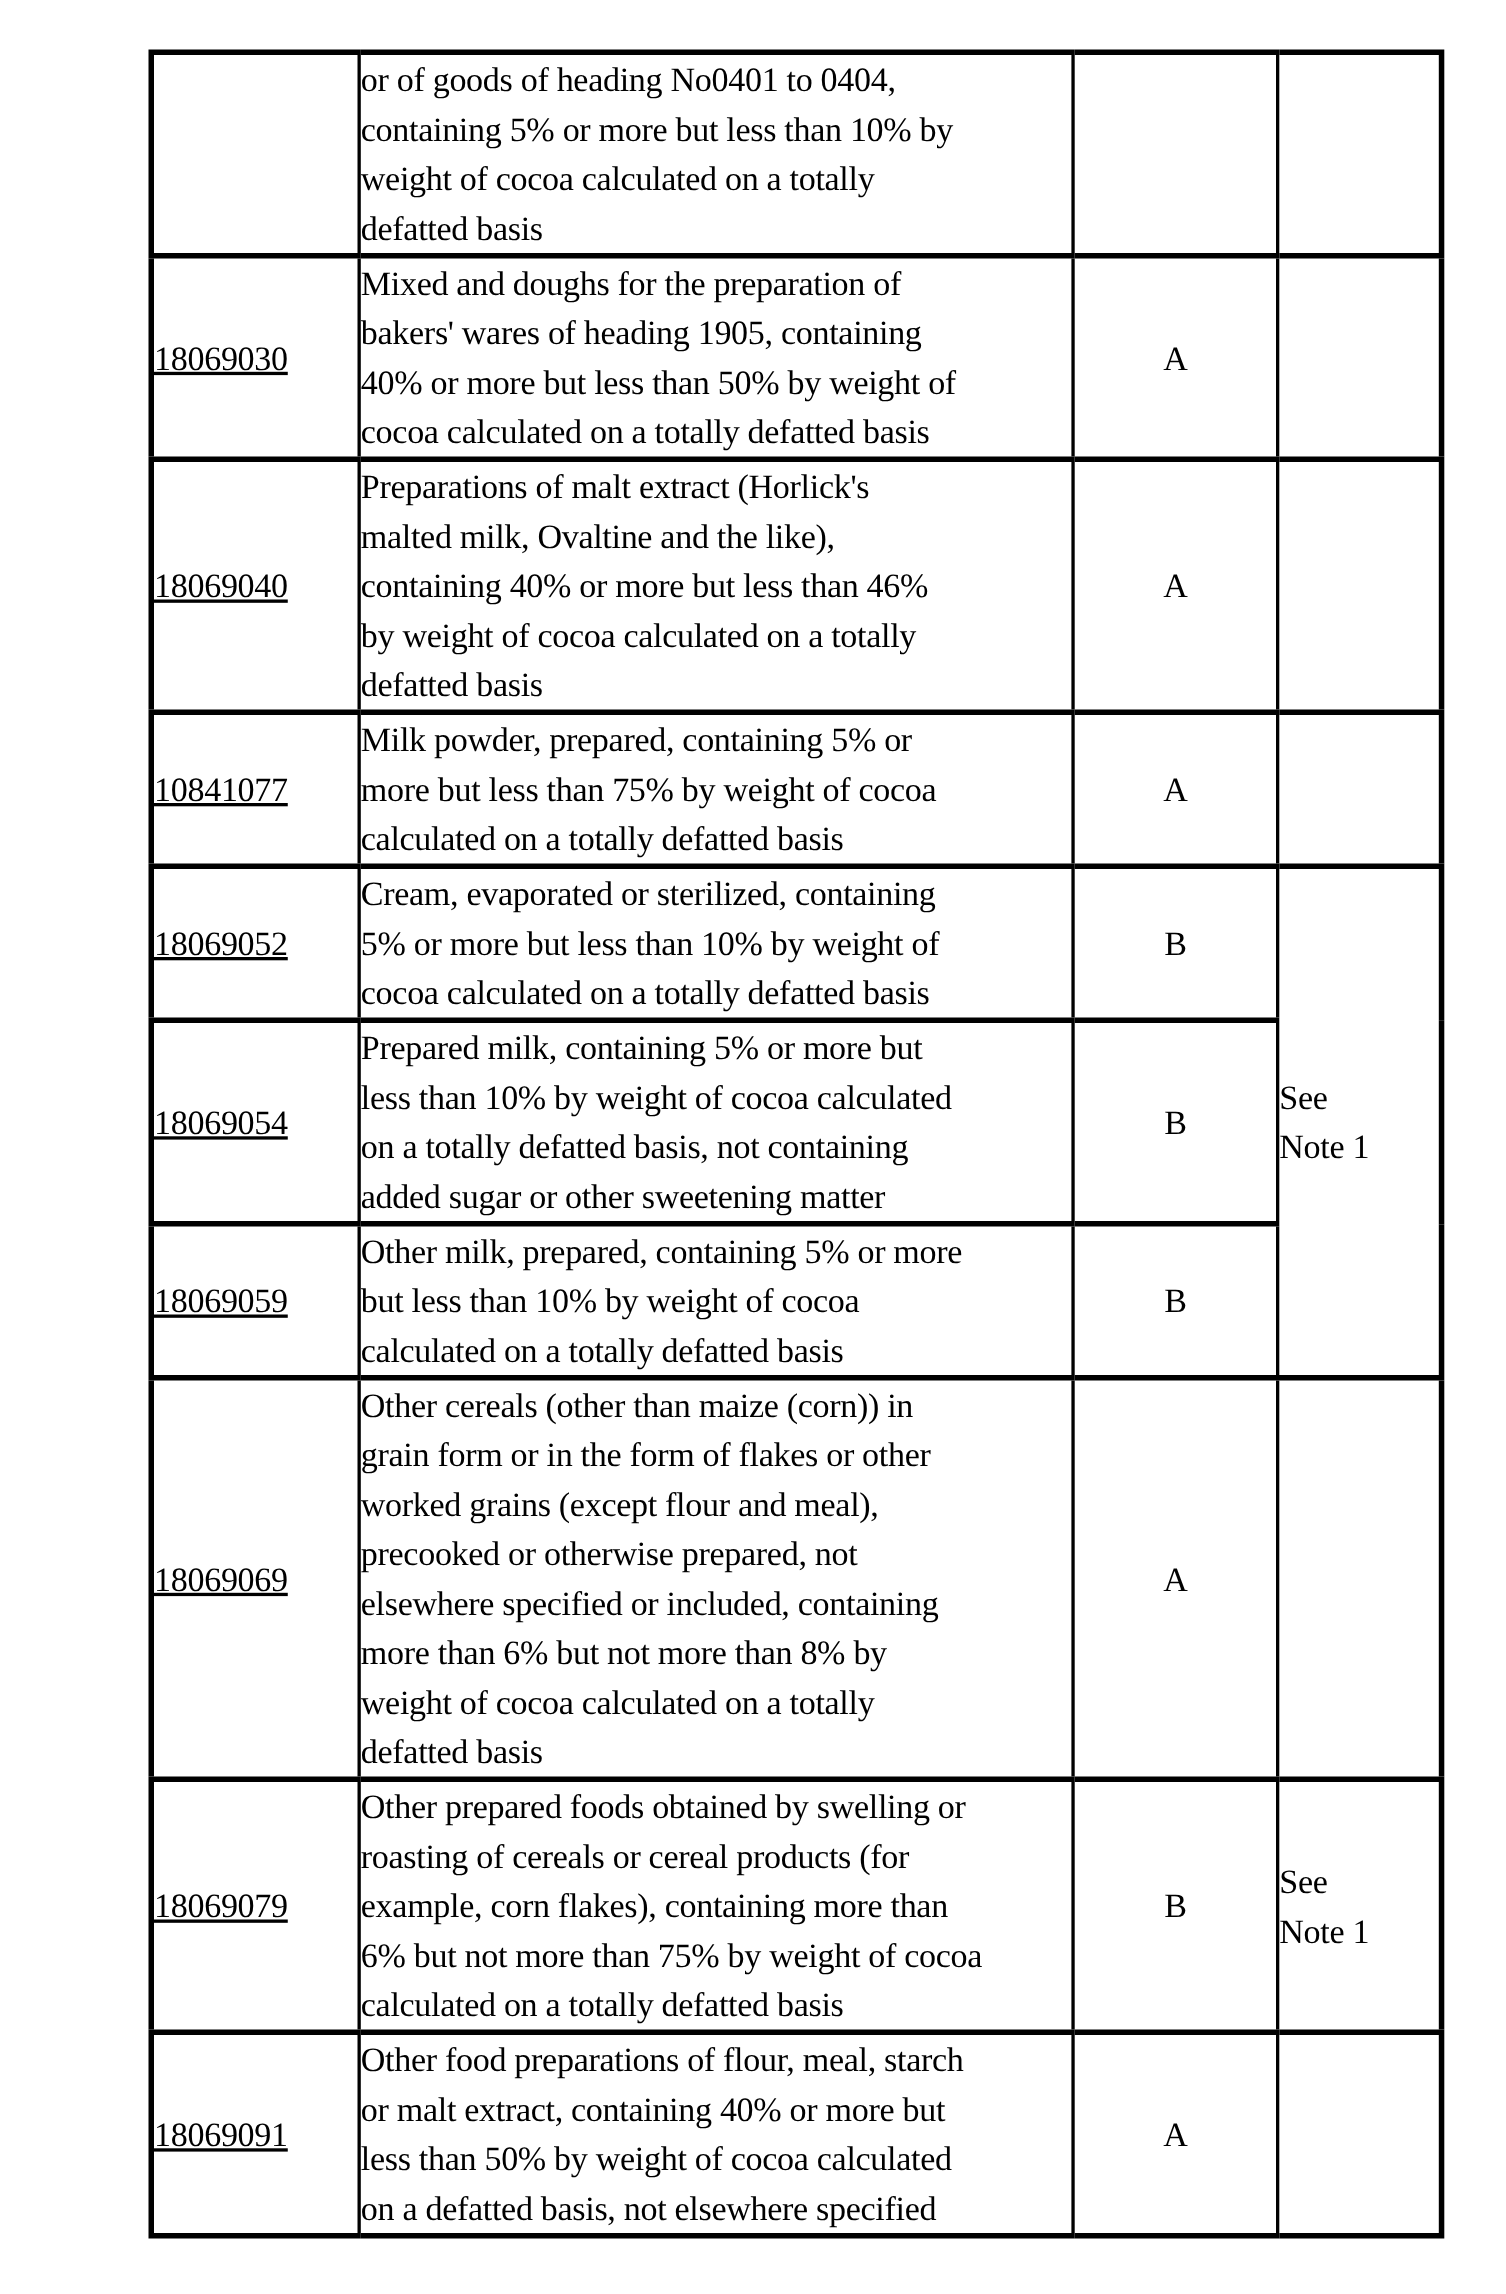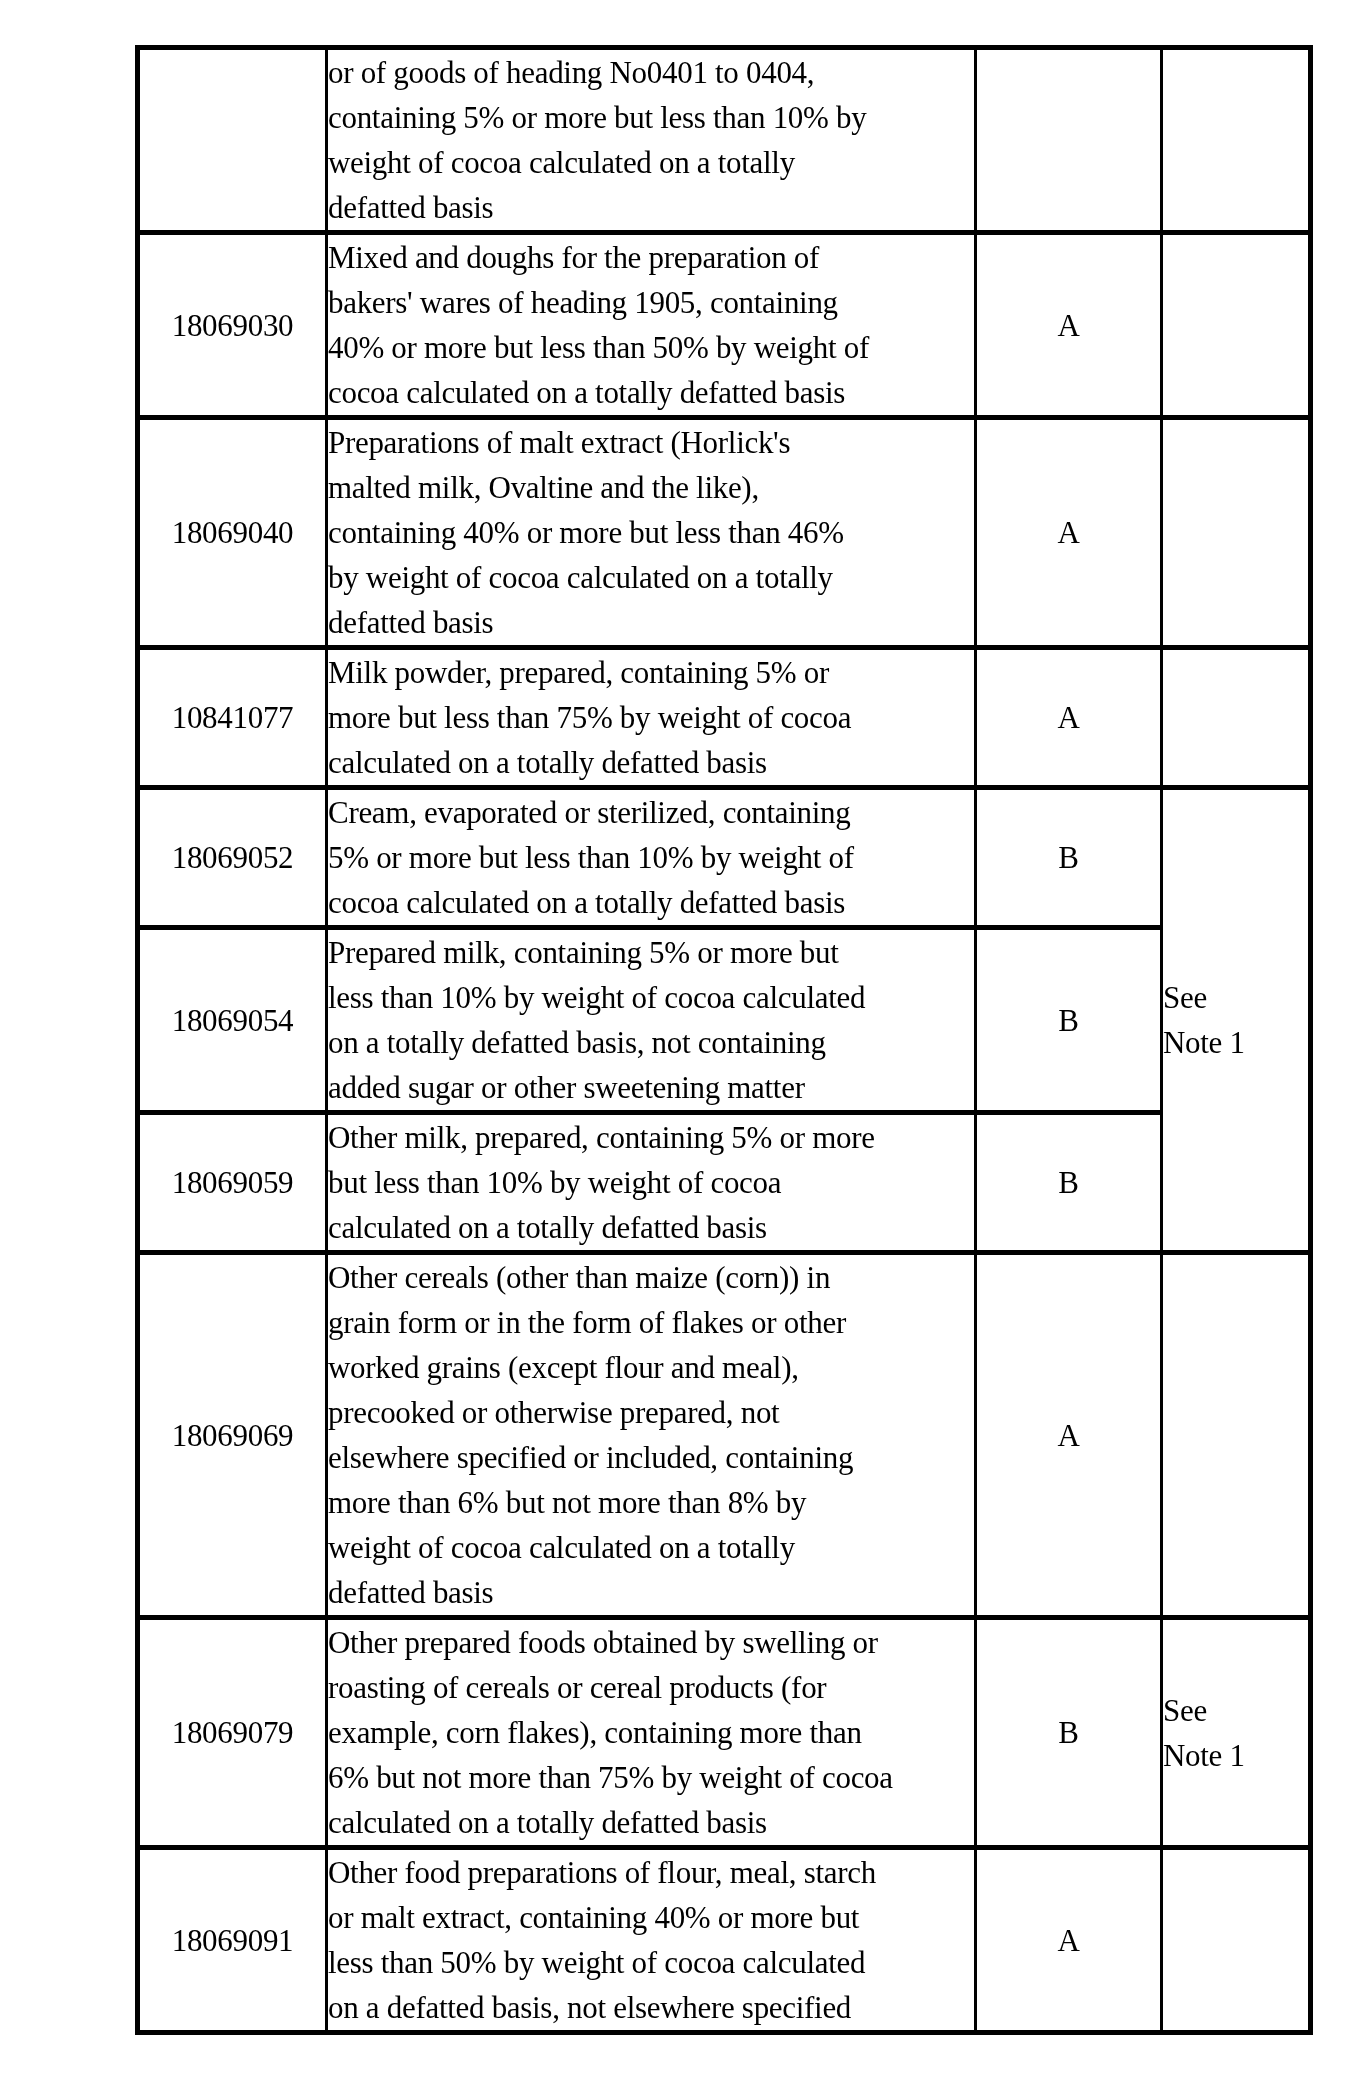--- a/index.html
+++ b/index.html
@@ -32,22 +32,23 @@
     border-bottom: 5px solid #000000;
     padding: 0;
     vertical-align: middle;
     font-size: 31px;
     line-height: 45px;
     letter-spacing: -0.3px;
     white-space: pre-line;
     overflow: hidden;
   }
   td.code {
-    text-align: center;
+    text-align: left;
     font-size: 33px;
+    text-decoration: underline;
   }
   td.desc {
     text-align: left;
     padding-left: 14px;
     padding-right: 6px;
   }
   td.cat {
     text-align: center;
     font-size: 33px;
   }

